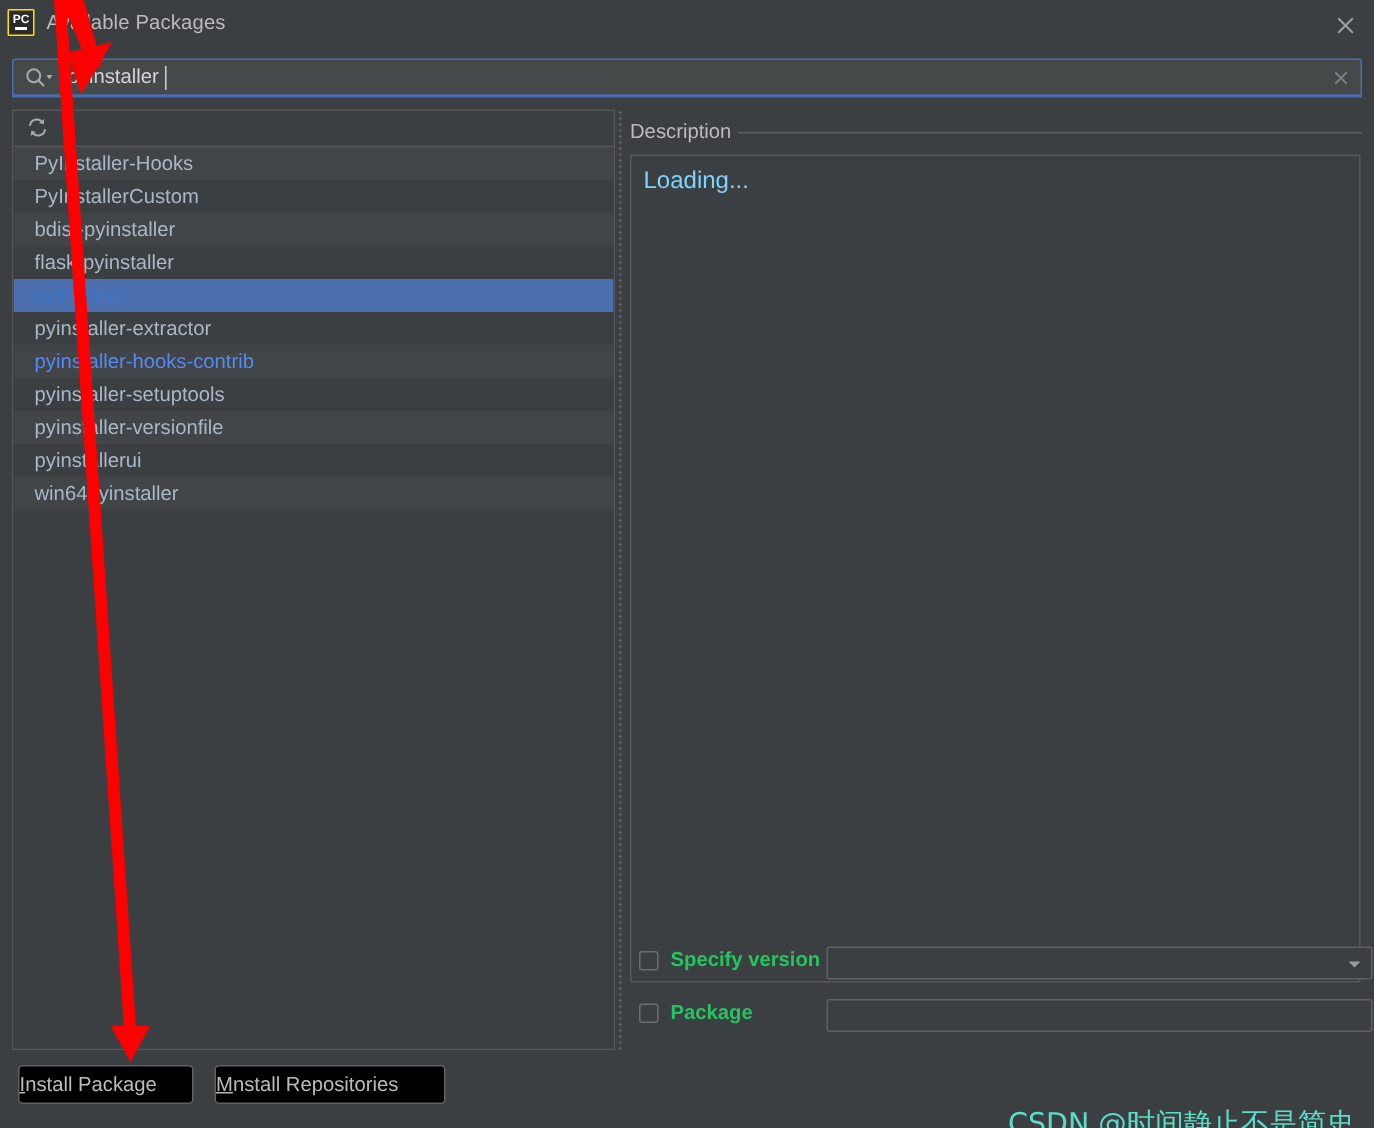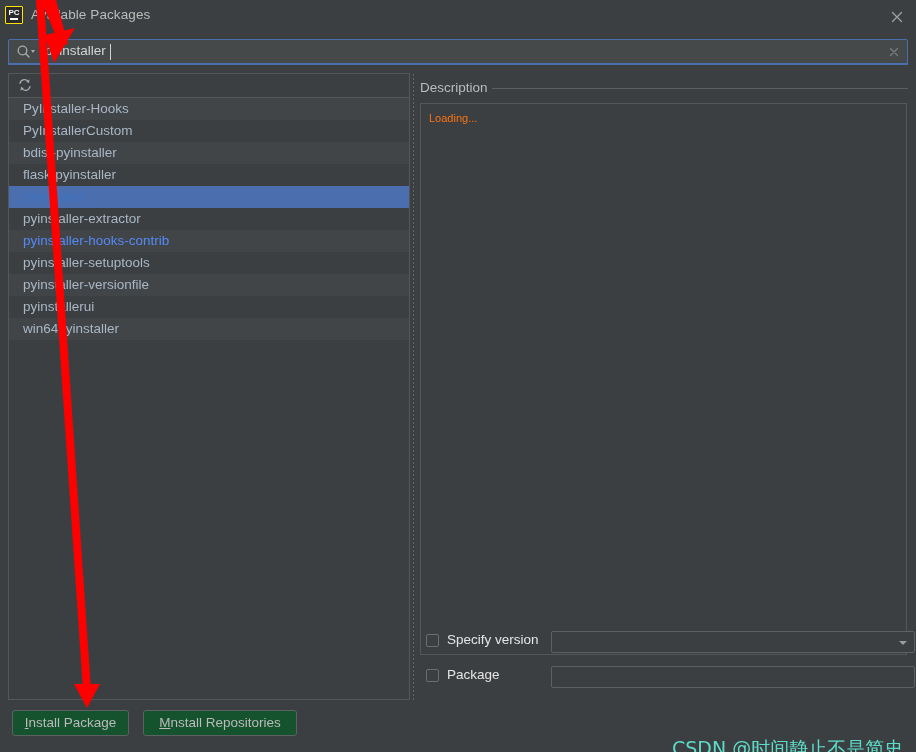--- a/index.html
+++ b/index.html
@@ -199,22 +199,22 @@
     position: absolute;
     left: 2px; top: 30px;
     width: 487px; height: 552px;
     box-sizing: border-box;
     border: 1px solid #555759;
     background: #3c3f41;
   }
   #desc-text {
     position: absolute;
     left: 8px; top: 8px;
-    font-size: 11px;
-    color: #f97316;
+    font-size: 16px;
+    color: #7dd3fc;
   }
   .opt-row {
     position: absolute;
     left: 8px;
     height: 22px;
   }
   #row-version { top: 558px; }
   #row-options { top: 593px; }
   .cbx {
     position: absolute;
@@ -222,22 +222,23 @@
     width: 13px; height: 13px;
     box-sizing: border-box;
     border: 1px solid #6b6e70;
     background: #3c3f41;
     border-radius: 2px;
   }
   .opt-label {
     position: absolute;
     left: 21px; top: 1px;
     font-size: 13.5px;
-    color: #e5e5e5;
+    color: #22c55e;
     white-space: nowrap;
+    font-weight: bold;
   }
   #version-combo {
     position: absolute;
     left: 125px; top: 0;
     width: 364px; height: 22px;
     box-sizing: border-box;
     border: 1px solid #5e6163;
     background: #3c3f41;
     border-radius: 2px;
   }
@@ -257,27 +258,26 @@
     border: 1px solid #5e6163;
     background: #3c3f41;
     border-radius: 2px;
   }
 
   
   .btn {
     position: absolute;
     height: 26px;
     box-sizing: border-box;
-    background: #14532d;
+    background: #000000;
     border: 1px solid #5e6163;
     border-radius: 3px;
     color: #bbbbbb;
     font-size: 13.5px;
     line-height: 24px;
-    text-align: center;
     cursor: default;
     white-space: nowrap;
   }
   #btn-install { left: 12px; top: 710px; width: 117px; }
   #btn-manage  { left: 143px; top: 710px; width: 154px; }
   .btn u { text-decoration: underline; }
 
   
   #watermark {
     position: absolute;

